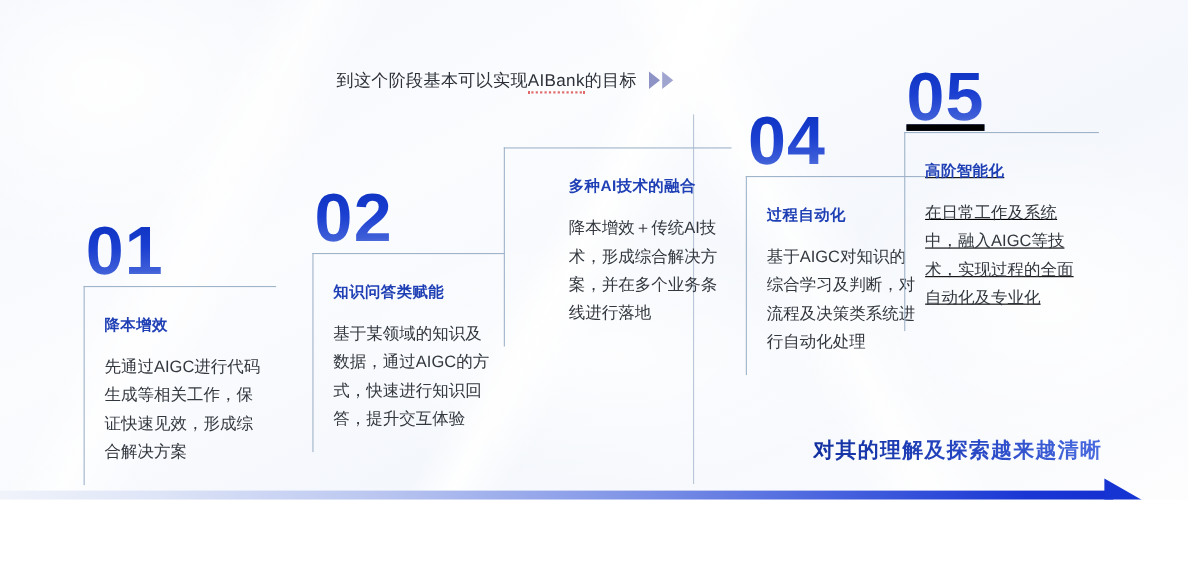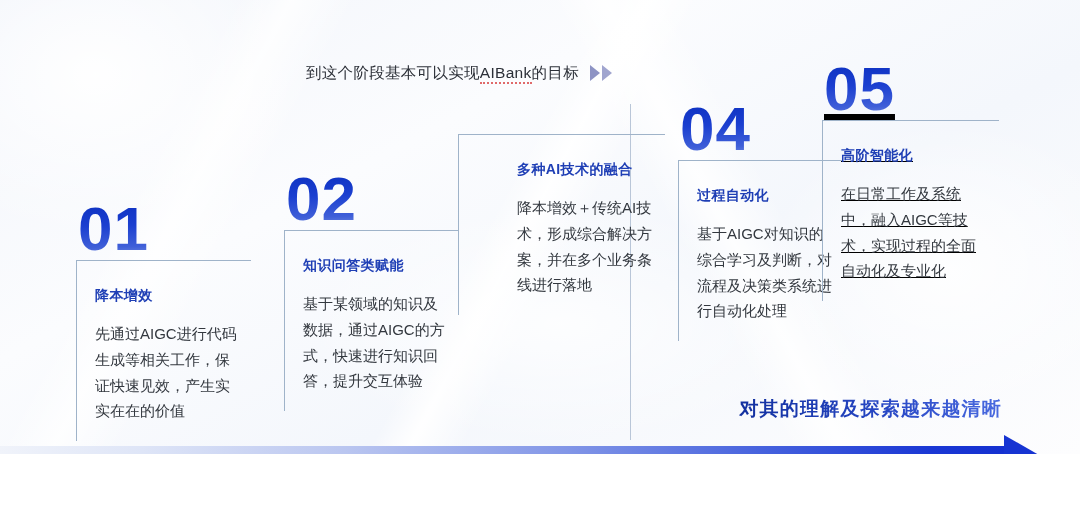--- a/index.html
+++ b/index.html
@@ -131,21 +131,21 @@
       <span class="chev"></span>
       <span class="chev c2"></span>
     </span>
   </div>
 
   <div class="step" id="step1">
     <div class="num">01</div>
     <div class="box">
       <div class="inner">
         <div class="title">降本增效</div>
-        <div class="desc">先通过AIGC进行代码生成等相关工作，保证快速见效，产生实实在在的价值</div>
+        <div class="desc">先通过AIGC进行代码生成等相关工作，保证快速见效，形成综合解决方案</div>
       </div>
     </div>
   </div>
 
   <div class="step" id="step2">
     <div class="num">02</div>
     <div class="box">
       <div class="inner">
         <div class="title">知识问答类赋能</div>
         <div class="desc">基于某领域的知识及数据，通过AIGC的方式，快速进行知识回答，提升交互体验</div>

